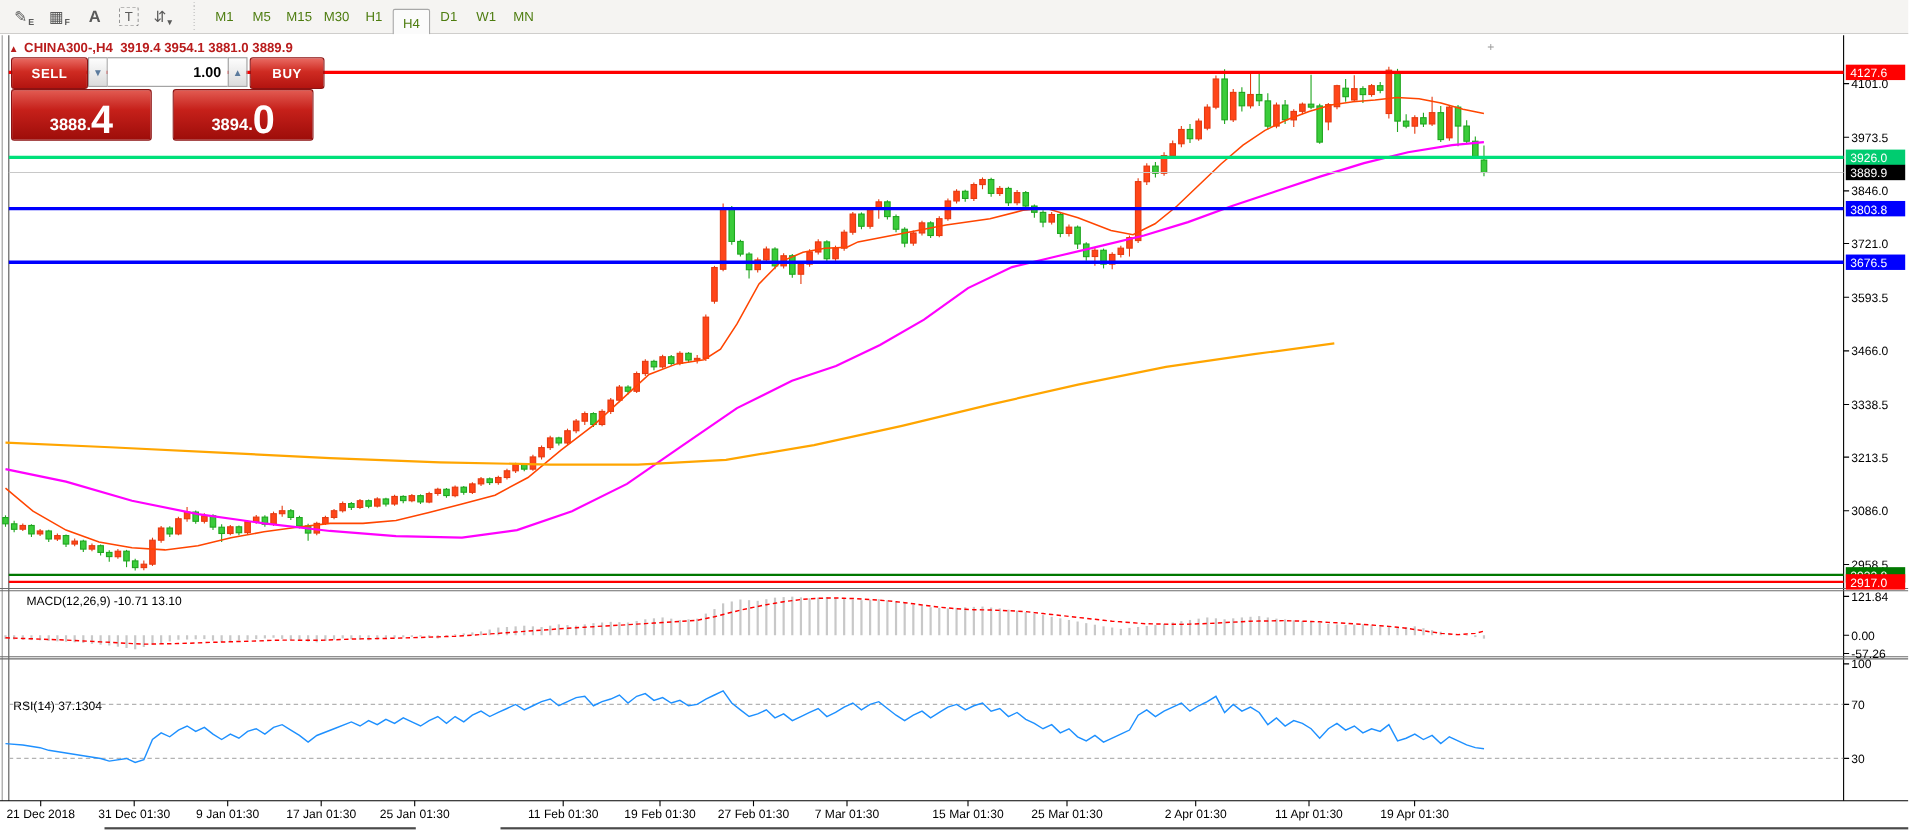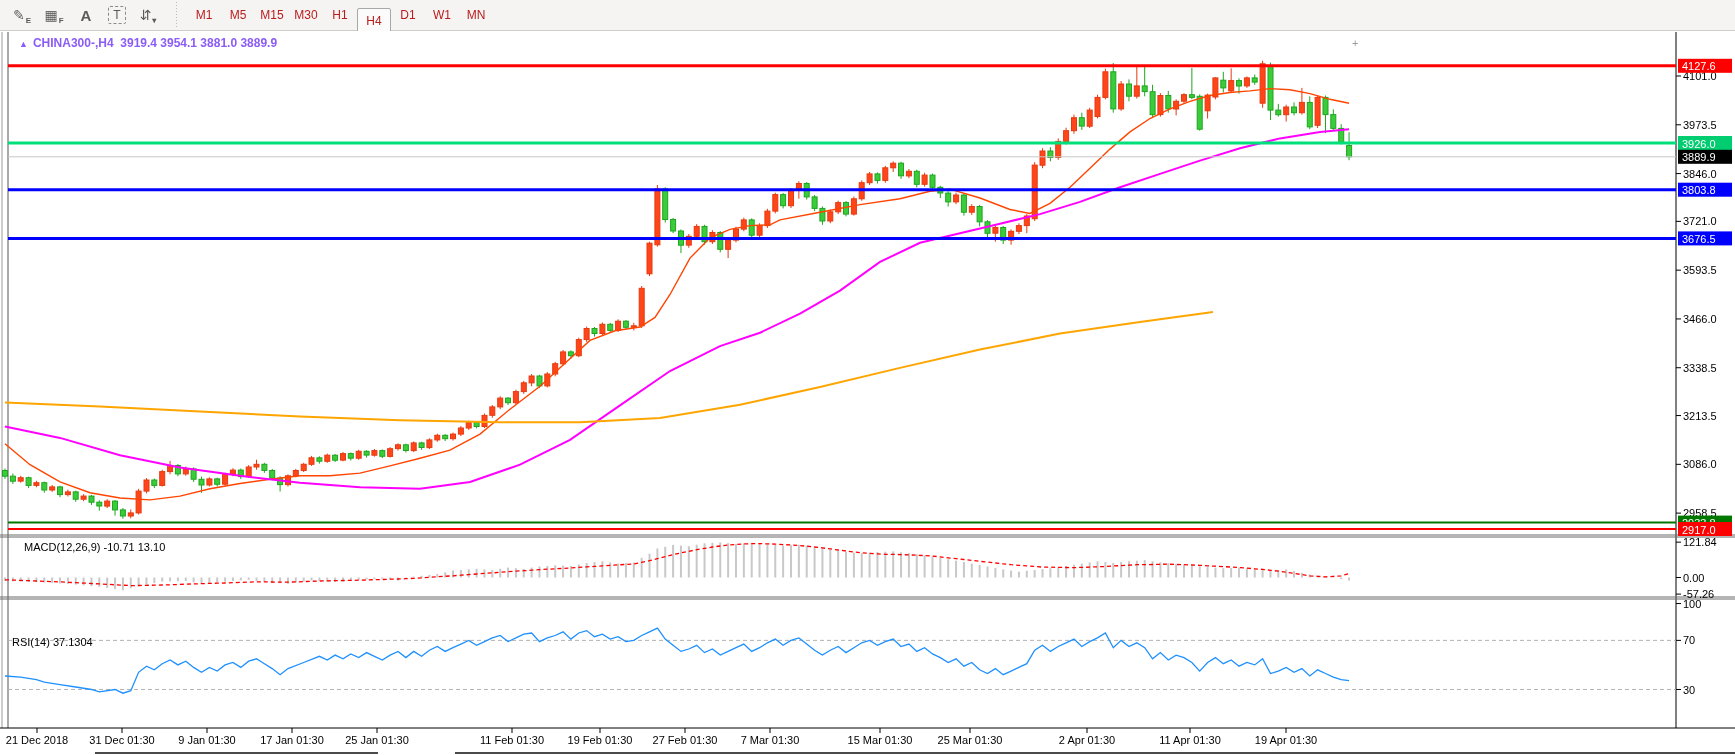--- a/index.html
+++ b/index.html
@@ -8,24 +8,24 @@
   
   #toolbar{position:absolute;left:0;top:0;width:1735px;height:31px;background:#f5f4f2;
     border-bottom:1px solid #cfcecc;display:flex;align-items:center;box-sizing:border-box;}
   .toolbtn{height:24px;min-width:26px;display:flex;align-items:center;justify-content:center;
     color:#5a5a5a;font-size:14px;margin:0 2px;border:1px solid transparent;border-radius:2px;position:relative;}
   .toolbtn .sub{font-size:8px;color:#5a5a5a;align-self:flex-end;margin-left:1px;margin-bottom:2px;font-weight:bold;}
   .toolbtn.tbox{border:1px dashed #8a8a8a;width:16px;min-width:16px;height:16px;font-size:12px;margin:0 6px;}
   .tsep{width:5px;height:26px;margin:0 8px 0 10px;
     background-image:repeating-linear-gradient(#bbb 0 1px,transparent 1px 3px);background-size:1px 100%;background-repeat:no-repeat;background-position:center;}
   .tfbtn{width:32px;height:25px;display:flex;align-items:center;justify-content:center;
-    font-size:12px;color:#b91c1c;border:1px solid transparent;border-radius:2px;}
+    font-size:12px;color:#4d7c0f;border:1px solid transparent;border-radius:2px;}
   .tfbtn.active{background:#fbfbfb;border:1px solid #a8a8a8;margin-top:12px;}
   
-  #symline{position:absolute;left:19px;top:36px;font-size:12px;color:#8b5cf6;font-weight:600;z-index:30;text-align:right;}
+  #symline{position:absolute;left:8px;top:36px;font-size:12px;color:#b91c1c;font-weight:600;z-index:30;text-align:right;}
   #symline .tri{font-size:9px;margin-right:5px;}
   
   #tpanel{position:absolute;left:10px;top:52px;width:283px;height:74px;z-index:40;font-weight:bold;}
   .tp-btn{position:absolute;top:0;height:27px;border-radius:3px;border:1px solid #8c1212;
     background:linear-gradient(#e96a62,#cf2b22 45%,#b31410);color:#fff;font-size:12px;
     display:flex;align-items:center;justify-content:center;letter-spacing:.5px;}
   #tp-sell{left:0;width:68px;}
   #tp-buy{left:217px;width:66px;}
   #tp-spin{position:absolute;left:70px;top:0;width:145px;height:27px;display:flex;}
   .spin-btn{width:18px;height:27px;box-sizing:border-box;border:1px solid #9b9b9b;
@@ -701,20 +701,37 @@
       <line x1="1190" y1="728" x2="1190" y2="733" stroke="#000"></line>
       <text x="1190" y="744" font-size="11" fill="#000" text-anchor="middle">11 Apr 01:30</text>
       <line x1="1286" y1="728" x2="1286" y2="733" stroke="#000"></line>
       <text x="1286" y="744" font-size="11" fill="#000" text-anchor="middle">19 Apr 01:30</text>
     </svg>
 
   <div id="symline">
     <span class="tri">▲</span><span>CHINA300-,H4</span>&nbsp;&nbsp;<span>3919.4 3954.1 3881.0 3889.9</span>
   </div>
 
+  <div id="tpanel">
+    <div id="tp-sell" class="tp-btn">SELL</div>
+    <div id="tp-spin">
+      <div class="spin-btn">▼</div>
+      <div id="tp-vol">1.00</div>
+      <div class="spin-btn">▲</div>
+    </div>
+    <div id="tp-buy" class="tp-btn">BUY</div>
+    <div id="tp-bid" class="tp-big">
+      <span class="tp-num-small">3888.</span>
+        <span class="tp-num-big">4</span>
+    </div>
+    <div id="tp-ask" class="tp-big">
+      <span class="tp-num-small">3894.</span>
+        <span class="tp-num-big">0</span>
+    </div>
+  </div>
 
   <div class="indlabel" style="left:12px;top:541px;padding-left:12px;">MACD(12,26,9) -10.71 13.10</div>
   <div class="indlabel" style="left:12px;top:604px;margin-top:32px;">RSI(14) 37.1304</div>
 
   <div id="cursor" style="left:1352px;top:37px;">+</div>
 
   <div class="bottom-edge" style="left:95px;width:283px;"></div>
   <div class="bottom-edge" style="left:455px;width:1280px;"></div>
 
 </div>

